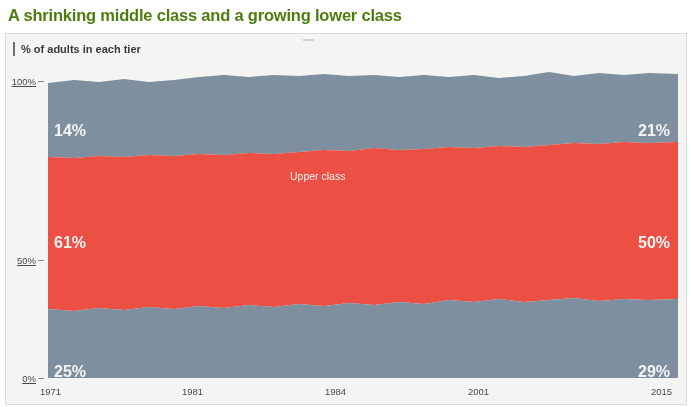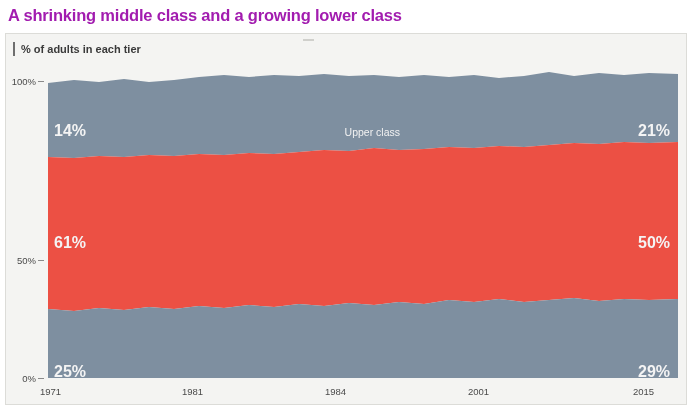--- a/index.html
+++ b/index.html
@@ -25,21 +25,21 @@
 
   
   .headline {
     position: absolute;
     left: 8px;
     top: 2px;
     width: 670px;
     height: 26px;
     font-size: 16.5px;
     font-weight: bold;
-    color: #a21caf;
+    color: #4d7c0f;
     letter-spacing: -0.2px;
     line-height: 26px;
     white-space: nowrap;
   }
 
   
   .chart-card {
     position: absolute;
     left: 5px;
     top: 33px;
@@ -99,20 +99,21 @@
     display: block;
   }
 
   
   .y-label {
     position: absolute;
     font-size: 9.5px;
     color: #4a4a4a;
     text-align: right;
     white-space: nowrap;
+    text-decoration: underline;
   }
   .y-tick {
     position: absolute;
     width: 7px;
     height: 1px;
     background: #8a8a8a;
   }
 
   .x-label {
     position: absolute;
@@ -121,21 +122,22 @@
     color: #4a4a4a;
     white-space: nowrap;
   }
 
   
   .band-name {
     position: absolute;
     font-size: 10.5px;
     color: #f2f2f2;
     white-space: nowrap;
-    text-align: right;
+    text-align: left;
+    margin-top: 44px;
   }
   .band-value {
     position: absolute;
     font-size: 16px;
     font-weight: bold;
     color: #f4f4f4;
     white-space: nowrap;
   }
 
   
@@ -170,21 +172,21 @@
     <div class="y-label" style="left:2px; top:221px; width:28px;">50%</div>
     <div class="y-tick" style="left:32px; top:226px;"></div>
 
     <div class="y-label" style="left:2px; top:339px; width:28px;">0%</div>
     <div class="y-tick" style="left:32px; top:344px;"></div>
 
     <div class="x-label" style="left:34px;text-align:right;">1971</div>
     <div class="x-label" style="left:176px;">1981</div>
     <div class="x-label" style="left:319px;">1984</div>
     <div class="x-label" style="left:462px;">2001</div>
-    <div class="x-label" style="left:627px;">2015</div>
+    <div class="x-label" style="left:645px;">2015</div>
 
     <div class="plot-area">
       <svg class="plot-svg" viewBox="0 0 638 313" preserveAspectRatio="none">
 
         <path fill="#7e8fa0" d="M4,17 L30,14 L55,16 L80,13 L105,16 L130,14 L155,11 L180,9
                  L205,11 L230,9 L255,10 L280,8 L305,10 L330,9 L355,11 L380,9
                  L405,11 L430,9 L455,12 L480,10 L505,6 L530,10 L555,7 L580,9
                  L605,7 L634,8
                  L634,76 L605,77 L580,76 L555,78 L530,77 L505,79 L480,81 L455,80
                  L430,82 L405,81 L380,83 L355,84 L330,82 L305,85 L280,84 L255,86

